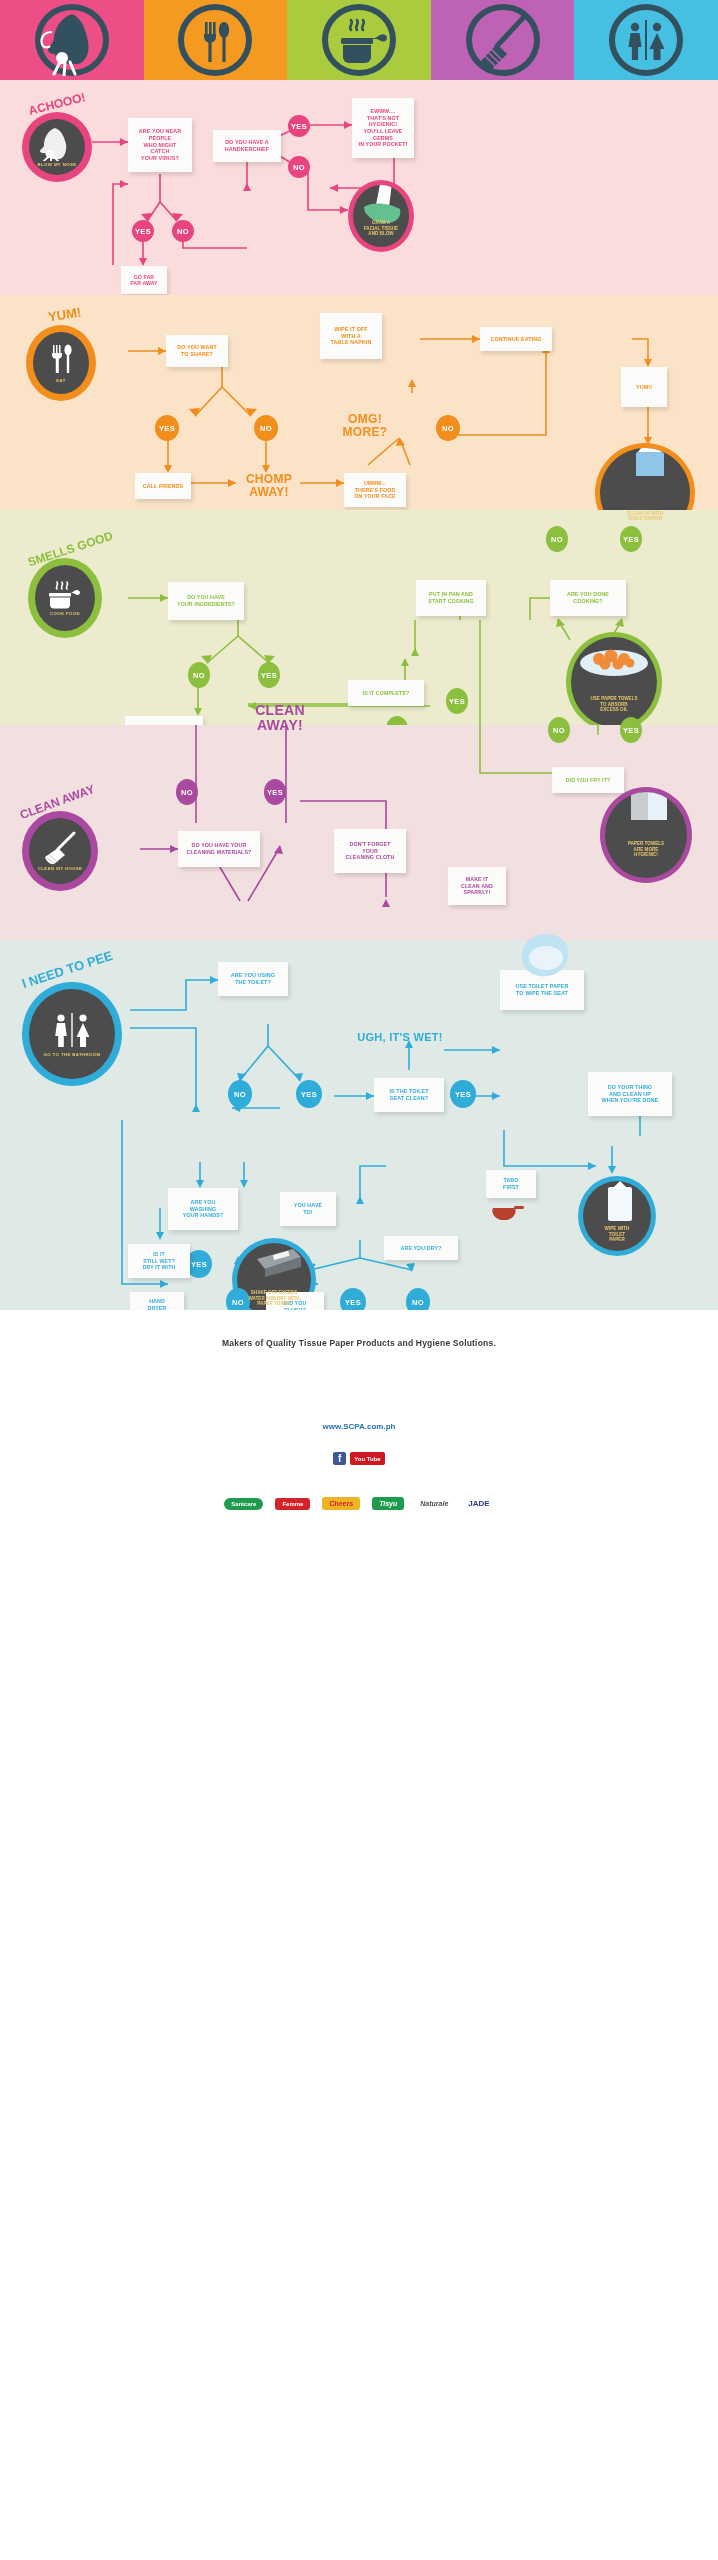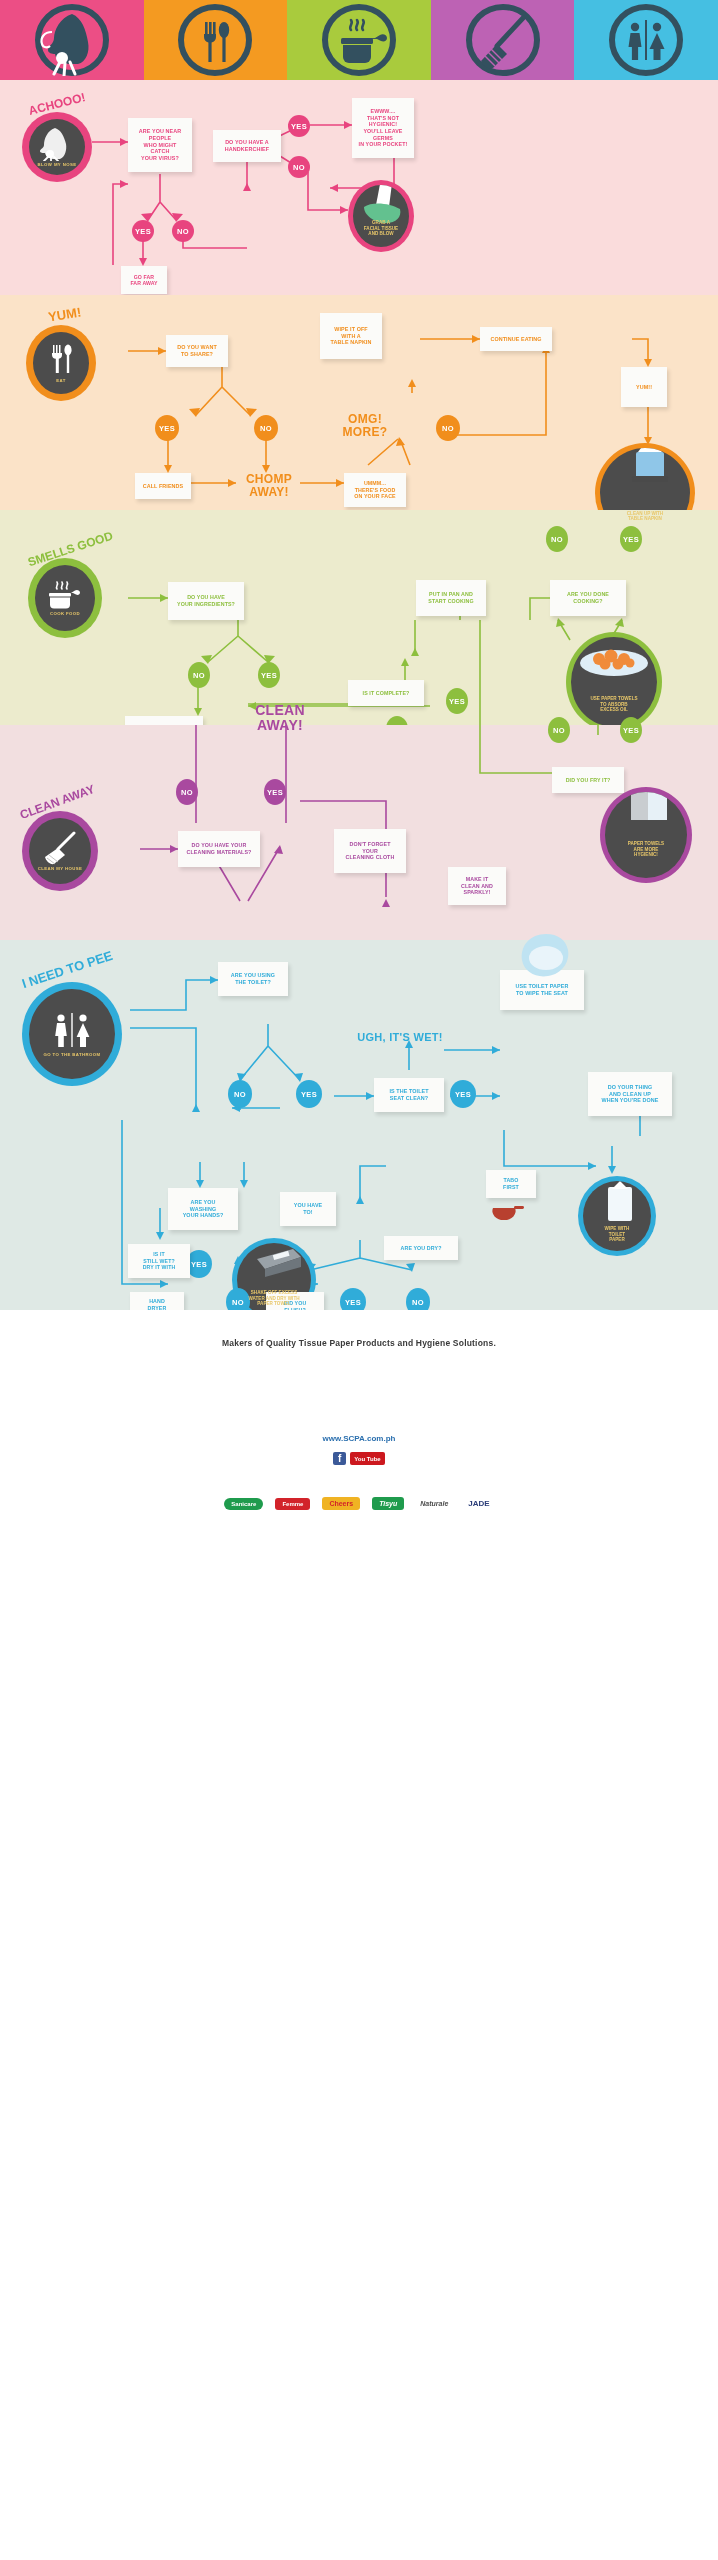--- a/index.html
+++ b/index.html
@@ -635,21 +635,21 @@
     <path d="M3 6 h22 a11 9 0 0 1 -11 12 A11 9 0 0 1 3 6 Z" fill="#b8402f"></path>
     <rect x="24" y="4" width="10" height="3" rx="1.4" fill="#b8402f"></rect>
   </svg>
 </div>
 
 <div class="band" id="band-footer">
 
   <div class="f-tag" style="top:28px;">Makers of Quality Tissue Paper Products and Hygiene Solutions.</div>
 
 
-  <div class="f-url" style="top:124px;text-align:center;">www.SCPA.com.ph</div>
+  <div class="f-url" style="top:112px;text-align:center;">www.SCPA.com.ph</div>
 
   <div class="social" style="top:142px;">
     <div style="width:13px;height:13px;background:#3b5998;color:#fff;font-weight:bold;font-size:10px;
                 display:flex;align-items:center;justify-content:center;border-radius:2px;">f</div>
     <div style="height:13px;padding:0 4px;background:#cc181e;color:#fff;font-weight:bold;font-size:6px;
                 display:flex;align-items:center;justify-content:center;border-radius:2px;">You Tube</div>
   </div>
 
   <div class="brandrow" style="top:186px;">
     <div class="brandchip" style="background:#1f9b4d;color:#ffffff;font-size:6px;padding:3px 7px;border-radius:9px;">Sanicare</div>

